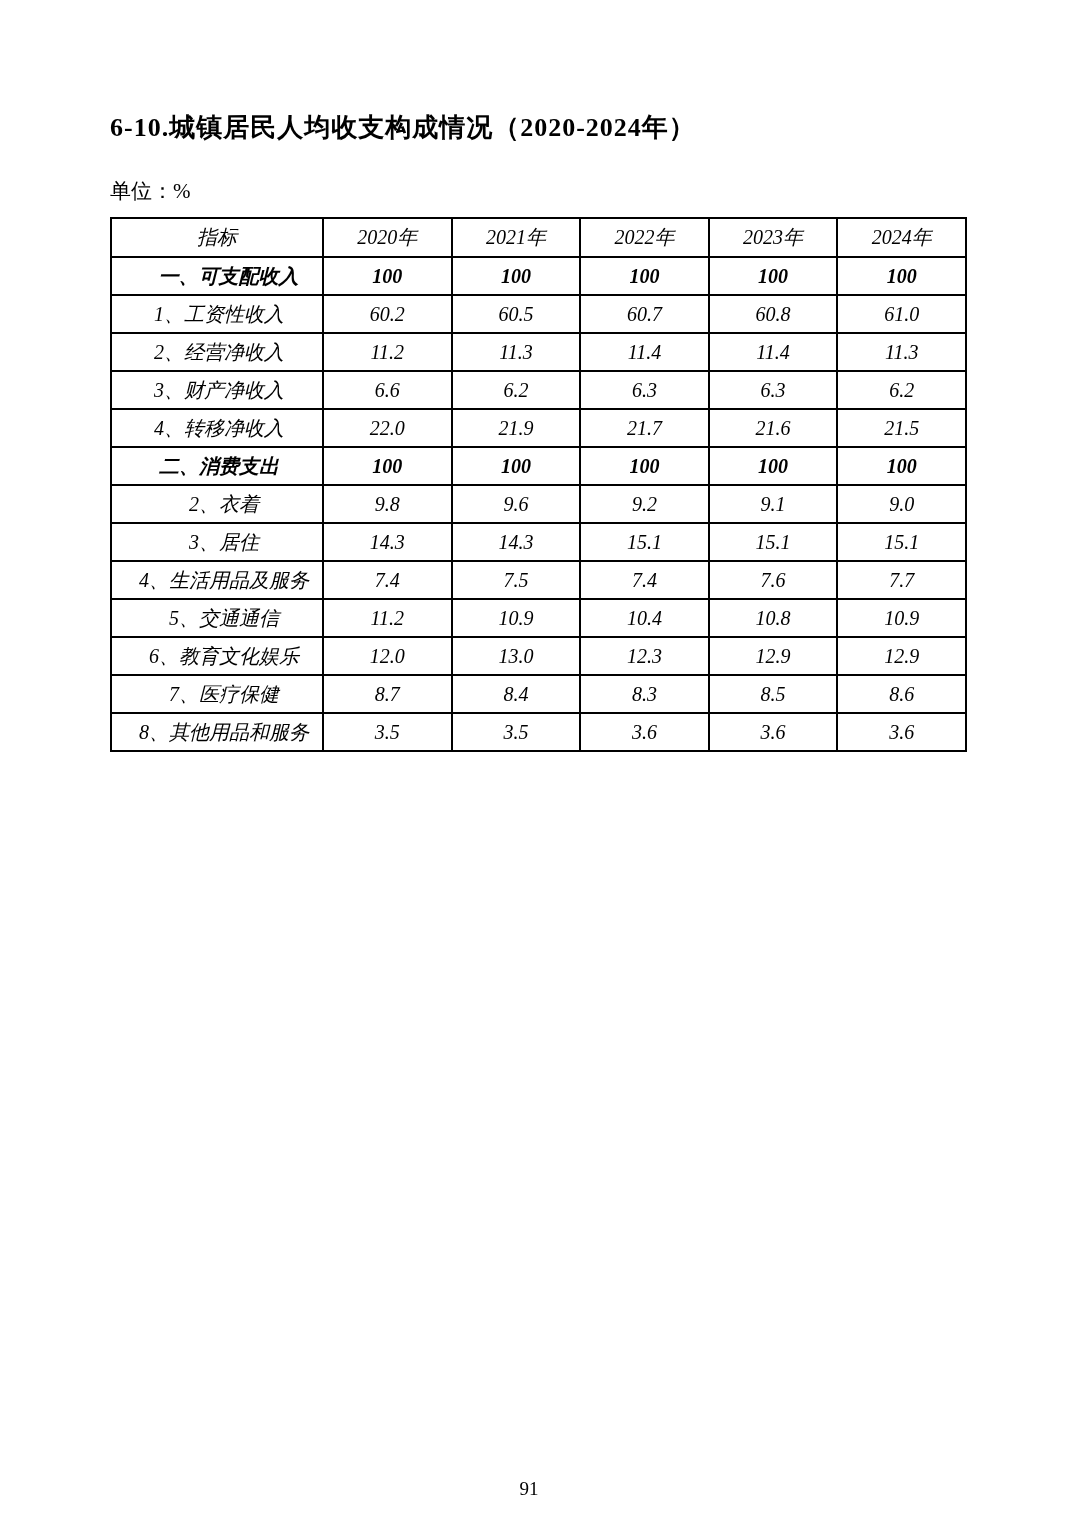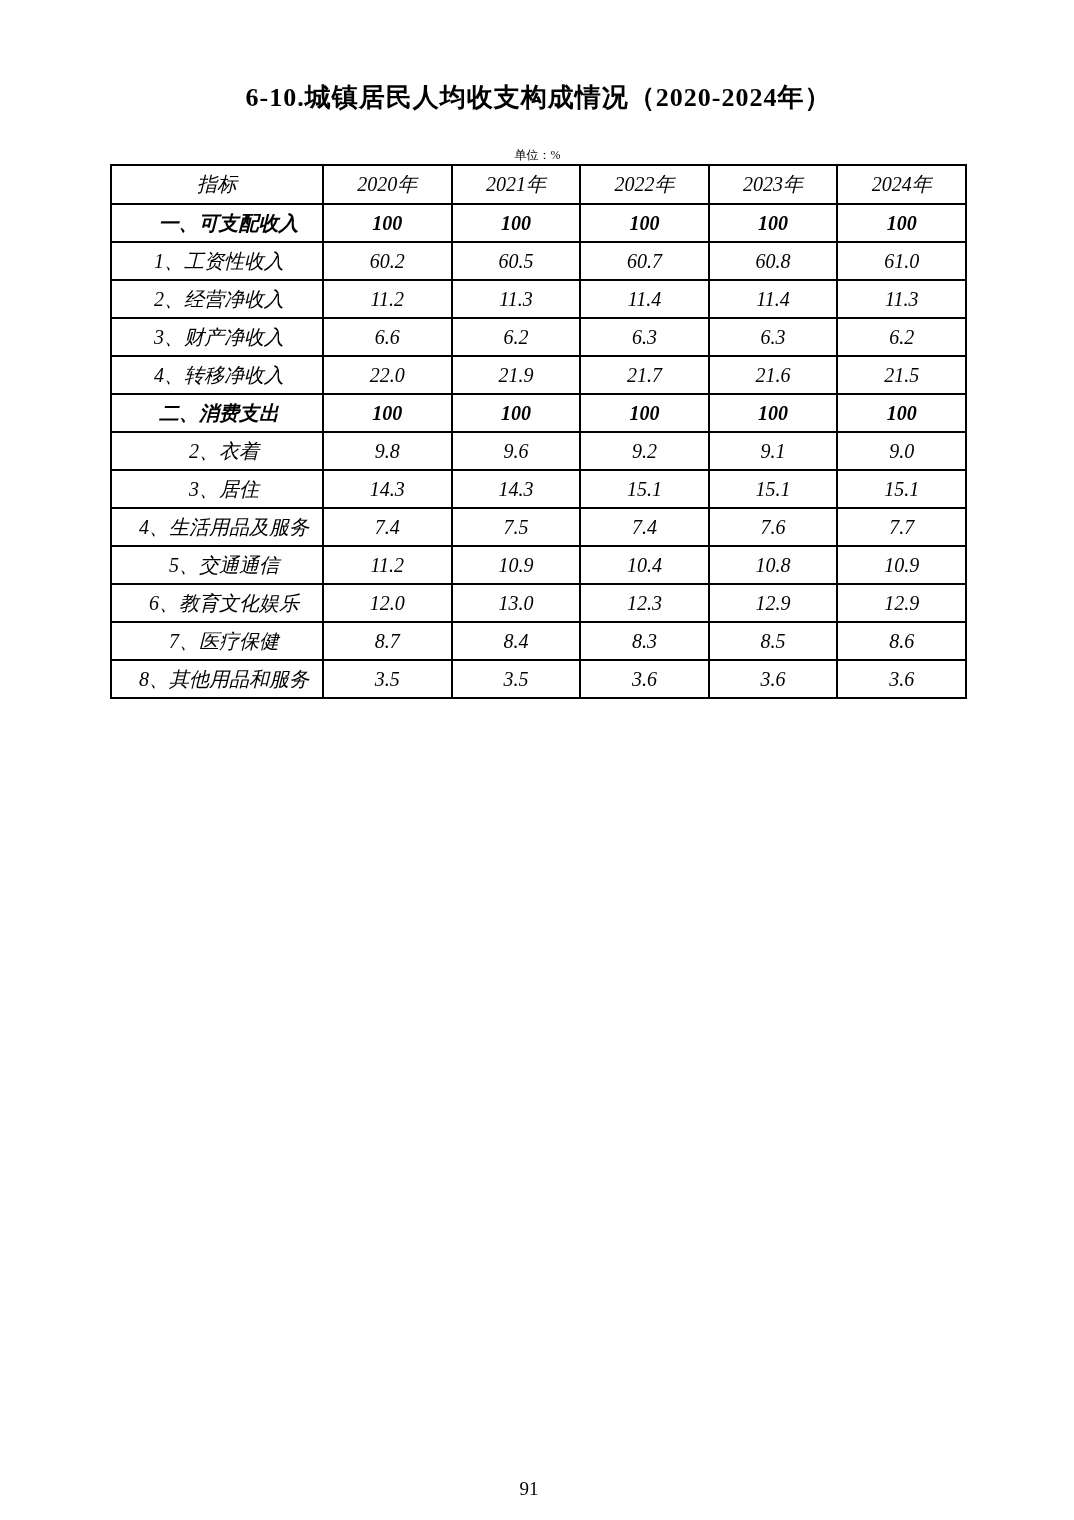--- a/index.html
+++ b/index.html
@@ -13,32 +13,32 @@
     overflow: hidden;
   }
   .page {
     position: absolute;
     top: 0; left: 0; right: 0; bottom: 0;
     padding: 0 107px 0 110px;
     box-sizing: border-box;
   }
   .title {
     margin: 0;
-    padding-top: 80px;
-    text-align: center;
+    padding-top: 110px;
+    text-align: left;
     font-size: 26px;
     font-weight: bold;
     letter-spacing: 1px;
     white-space: nowrap;
   }
   .unit-note {
-    text-align: center;
-    font-size: 12px;
+    text-align: left;
+    font-size: 21px;
     margin-top: 32px;
-    margin-bottom: 0;
+    margin-bottom: 12px;
     padding-right: 2px;
   }
   table.data-table {
     width: 100%;
     border-collapse: collapse;
     table-layout: fixed;
     font-style: italic;
   }
   .data-table th, .data-table td {
     border: 2px solid #000000;

